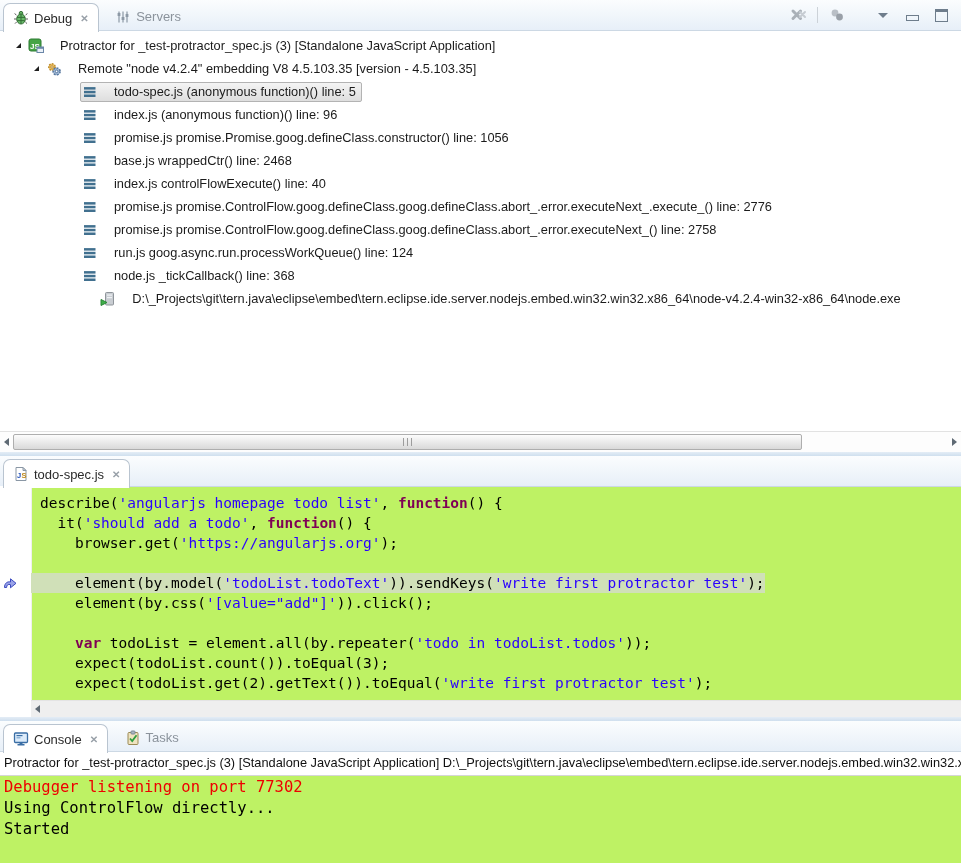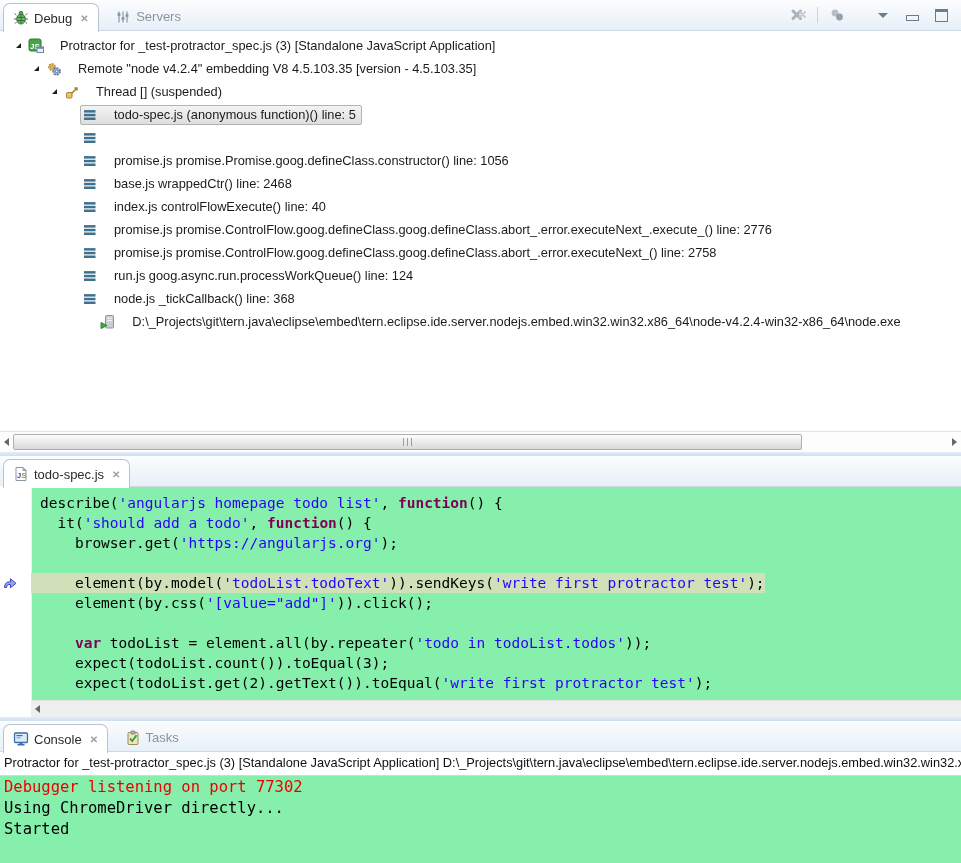--- a/index.html
+++ b/index.html
@@ -1,17 +1,17 @@
 <!DOCTYPE html>
 <html><head>
 <meta charset="utf-8">
 <style>
   html,body{margin:0;padding:0;width:961px;height:863px;overflow:hidden;
     background:#eef2f7;font-family:"Liberation Sans",sans-serif;}
-  .pane{position:absolute;left:0;width:961px;background:#86efac;}
+  .pane{position:absolute;left:0;width:961px;background:#bef264;}
 
   
   .tabbar{position:relative;height:30px;background:linear-gradient(180deg,#fbfdfe,#e7eff8);
     border-bottom:1px solid #ccd8e4;white-space:nowrap;}
   .tab{display:inline-flex;align-items:center;gap:5px;padding:0 9px;height:27px;
     margin:3px 0 0 3px;border-radius:7px 7px 0 0;font-size:13px;color:#8b939c;
     position:relative;z-index:2;vertical-align:top;}
   .tab.active{background:#fff;border:1px solid #b9c4d0;border-bottom:none;color:#2a2a2a;height:28px;}
   .tab .ticon16{width:16px;height:16px;display:inline-block;flex:none;}
   .tab .closex{font-size:10px;color:#98a0a8;font-weight:bold;margin-left:3px;}
@@ -172,32 +172,20 @@
         <span class="nodebox">
           <span class="ticon"><svg width="16" height="16" viewBox="0 0 16 16">
               <circle cx="6" cy="6" r="3.2" fill="#f0c060" stroke="#b98a2e" stroke-width="1.5" stroke-dasharray="1.7 1.2"></circle>
               <circle cx="6" cy="6" r="1.2" fill="#fff" stroke="#b98a2e"></circle>
               <circle cx="10.6" cy="10.4" r="3.5" fill="#9fb7d4" stroke="#53749c" stroke-width="1.5" stroke-dasharray="1.9 1.3"></circle>
               <circle cx="10.6" cy="10.4" r="1.3" fill="#fff" stroke="#53749c"></circle>
             </svg></span>
           <span>Remote "node v4.2.4" embedding V8 4.5.103.35 [version - 4.5.103.35]</span>
         </span>
       </div>
-      <div class="trow" style="padding-left: 46px;">
-        <span class="arrow">
-          <span class="tri"></span>
-        </span>
-        <span class="nodebox">
-          <span class="ticon"><svg width="16" height="16" viewBox="0 0 16 16">
-              <rect x="2.5" y="8.5" width="5.5" height="5.5" rx="1" fill="#e7c66a" stroke="#a8852e"></rect>
-              <path d="M7.5 9.5 L12.5 4.5 M10.5 4 L13 4 L13 6.5" stroke="#a8852e" stroke-width="1.6" fill="none"></path>
-            </svg></span>
-          <span>Thread [] (suspended)</span>
-        </span>
-      </div>
       <div class="trow sel" style="padding-left: 64px;">
         <span class="arrow"></span>
         <span class="nodebox">
           <span class="ticon"><svg width="16" height="16" viewBox="0 0 16 16">
               <g fill="#41708f">
                 <rect x="2" y="3.1" width="11.5" height="2.5"></rect>
                 <rect x="2" y="6.8" width="11.5" height="2.5"></rect>
                 <rect x="2" y="10.5" width="11.5" height="2.5"></rect>
               </g>
             </svg></span>
@@ -207,20 +195,21 @@
       <div class="trow" style="padding-left: 64px;">
         <span class="arrow"></span>
         <span class="nodebox">
           <span class="ticon"><svg width="16" height="16" viewBox="0 0 16 16">
               <g fill="#41708f">
                 <rect x="2" y="3.1" width="11.5" height="2.5"></rect>
                 <rect x="2" y="6.8" width="11.5" height="2.5"></rect>
                 <rect x="2" y="10.5" width="11.5" height="2.5"></rect>
               </g>
             </svg></span>
+          <span>index.js (anonymous function)() line: 96</span>
         </span>
       </div>
       <div class="trow" style="padding-left: 64px;">
         <span class="arrow"></span>
         <span class="nodebox">
           <span class="ticon"><svg width="16" height="16" viewBox="0 0 16 16">
               <g fill="#41708f">
                 <rect x="2" y="3.1" width="11.5" height="2.5"></rect>
                 <rect x="2" y="6.8" width="11.5" height="2.5"></rect>
                 <rect x="2" y="10.5" width="11.5" height="2.5"></rect>
@@ -381,14 +370,14 @@
         <svg width="16" height="16" viewBox="0 0 16 16">
             <rect x="3" y="2.5" width="10" height="12" rx="1" fill="#efe3c0" stroke="#9a8a55"></rect>
             <rect x="6" y="1" width="4" height="3" rx="0.8" fill="#aab6c2" stroke="#7a8894"></rect>
             <path d="M5 8.5 l2.2 2.6 L11.5 5.2" stroke="#2f9e3f" stroke-width="1.8" fill="none"></path>
           </svg>
       </span>
       <span>Tasks</span>
     </div>
   </div>
   <div id="console-title">Protractor for _test-protractor_spec.js (3) [Standalone JavaScript Application] D:\_Projects\git\tern.java\eclipse\embed\tern.eclipse.ide.server.nodejs.embed.win32.win32.x86_64\node-v4.2.4-win32-x86_64\node.exe</div>
-  <div id="console-out"><div class="cout stderr">Debugger listening on port 77302</div><div class="cout stdout">Using ChromeDriver directly...</div><div class="cout stdout">Started</div></div>
+  <div id="console-out"><div class="cout stderr">Debugger listening on port 77302</div><div class="cout stdout">Using ControlFlow directly...</div><div class="cout stdout">Started</div></div>
 </div>
 
 </body></html>

